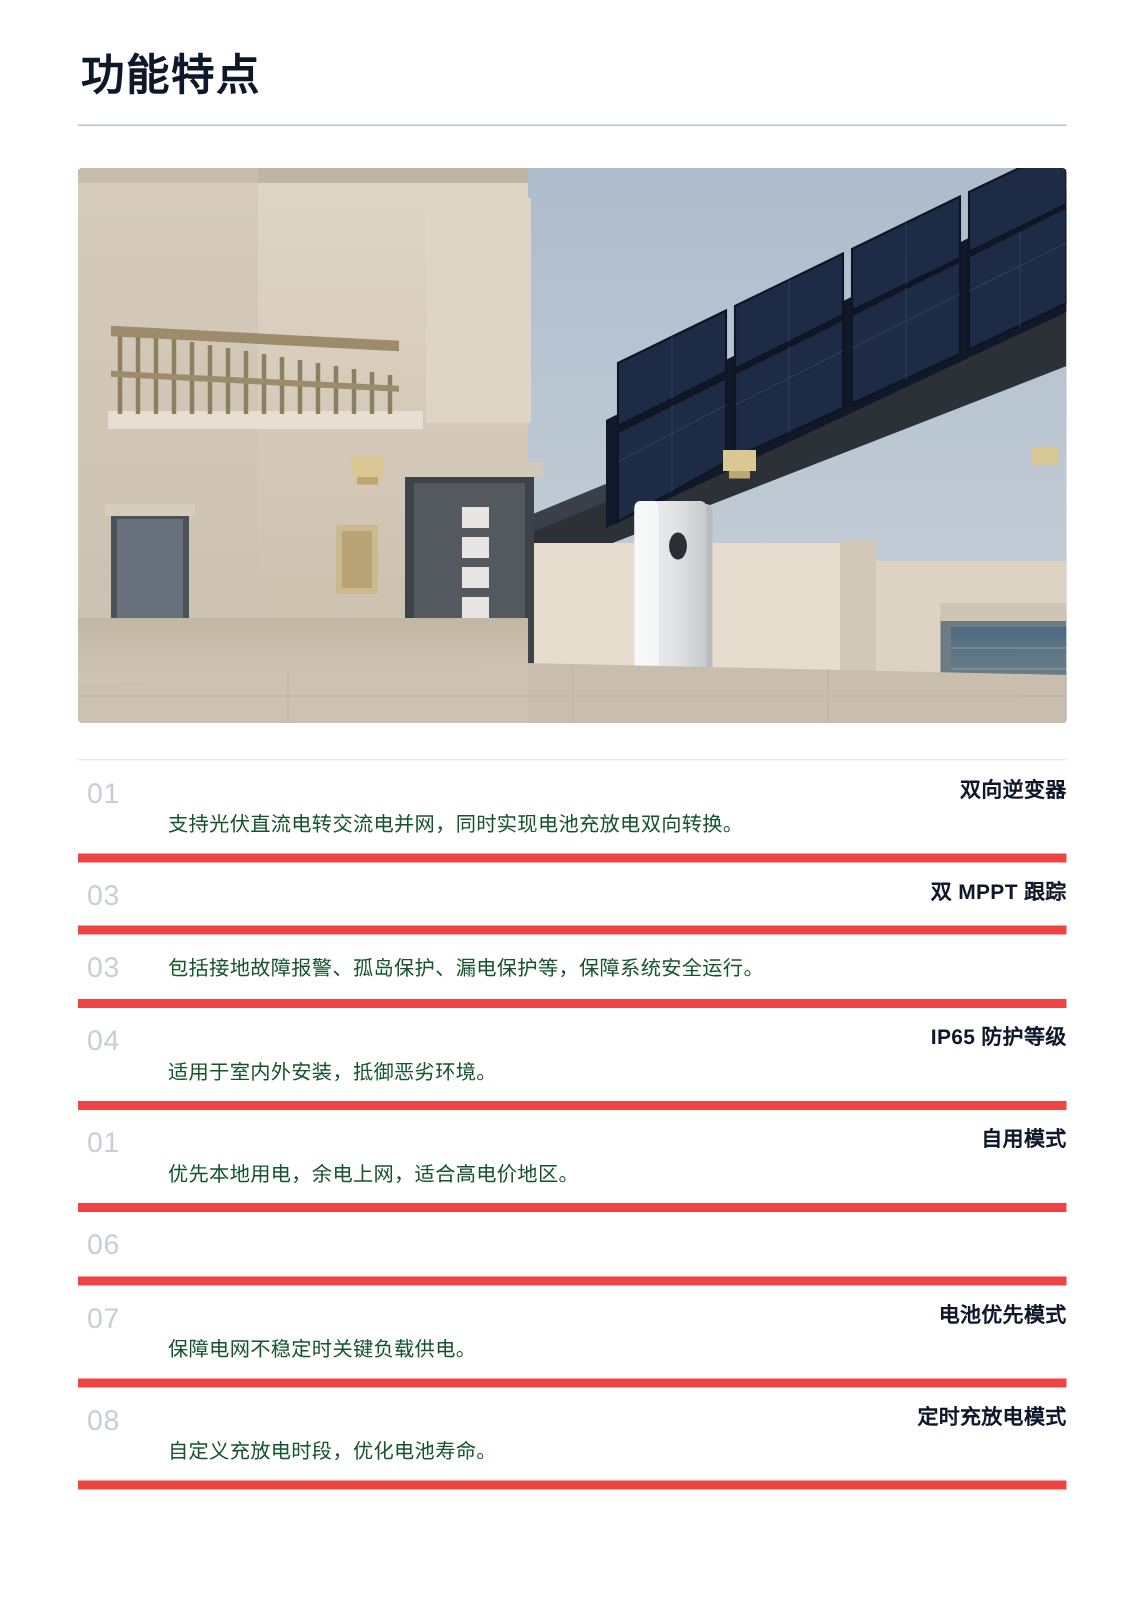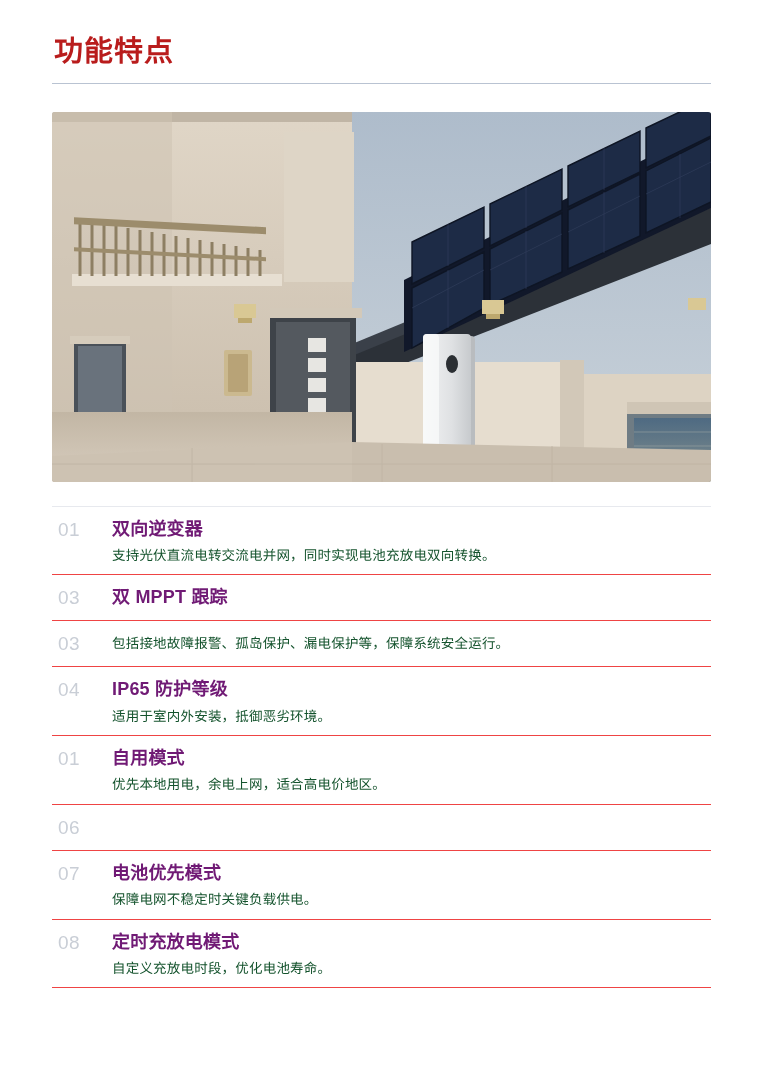--- a/index.html
+++ b/index.html
@@ -25,21 +25,21 @@
   }
 
   
   .header {
     padding-top: 34px;
   }
   .page-title {
     font-size: 29px;
     font-weight: bold;
     letter-spacing: 1px;
-    color: #b91c1c;
+    color: #0f172a;
     line-height: 1.2;
     margin: 0;
     padding-left: 2px;
   }
   .title-rule {
     margin-top: 14px;
     height: 1px;
     background: #b9c3d2;
     width: 100%;
   }
@@ -61,21 +61,21 @@
   }
 
   
   .features {
     margin-top: 24px;
     width: 659px;
   }
   .feature-row {
     display: flex;
     align-items: flex-start;
-    border-bottom: 1px solid #ef4444;
+    border-bottom: 6px solid #ef4444;
     padding: 9px 0 8px 0;
     min-height: 46px;
     box-sizing: border-box;
   }
   .feature-row:first-child {
     border-top: 1px solid #e7e9ee;
   }
   .feature-num {
     width: 58px;
     flex: 0 0 58px;
@@ -86,25 +86,26 @@
     padding-top: 2px;
     padding-left: 6px;
     box-sizing: border-box;
     letter-spacing: 0.5px;
   }
   .feature-body {
     flex: 1 1 auto;
     padding-left: 2px;
   }
   .feature-title {
-    font-size: 18px;
+    font-size: 14px;
     font-weight: bold;
-    color: #701a75;
+    color: #0f172a;
     line-height: 1.45;
     letter-spacing: 0.2px;
+    text-align: right;
   }
   .feature-desc {
     font-size: 13.5px;
     color: #14532d;
     line-height: 1.6;
     margin-top: 3px;
     letter-spacing: 0.2px;
   }
 </style>
 </head>

